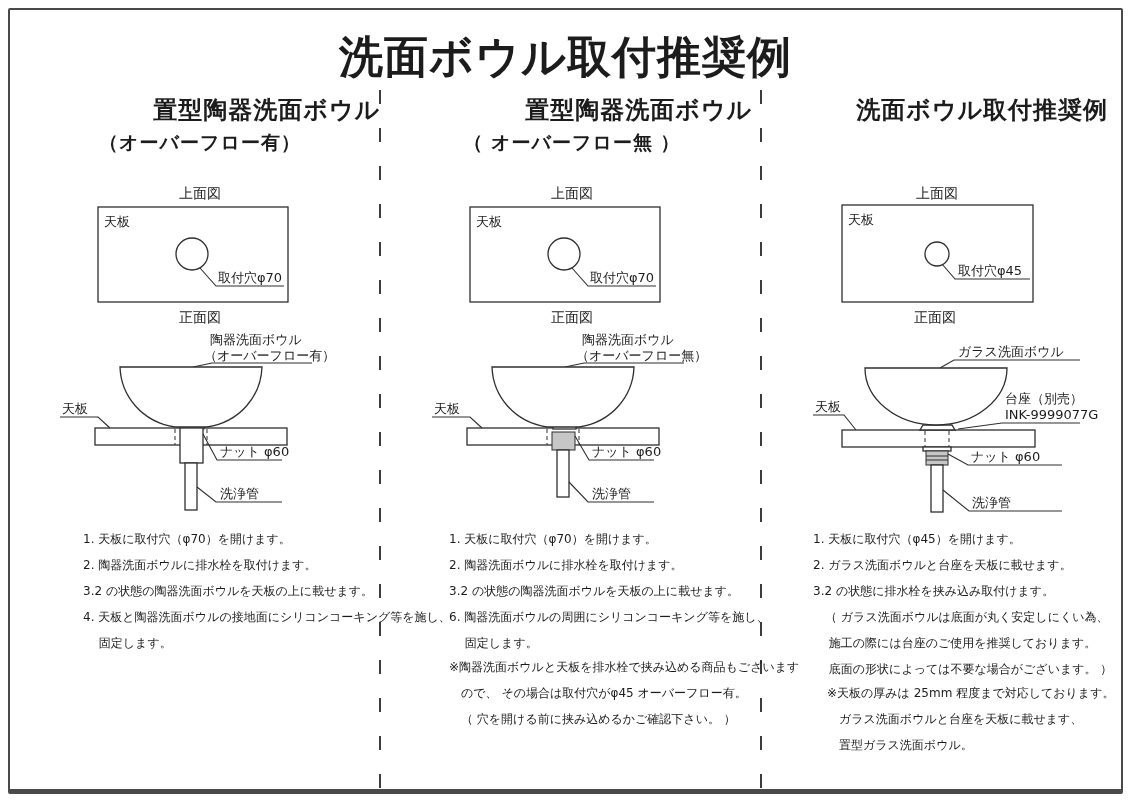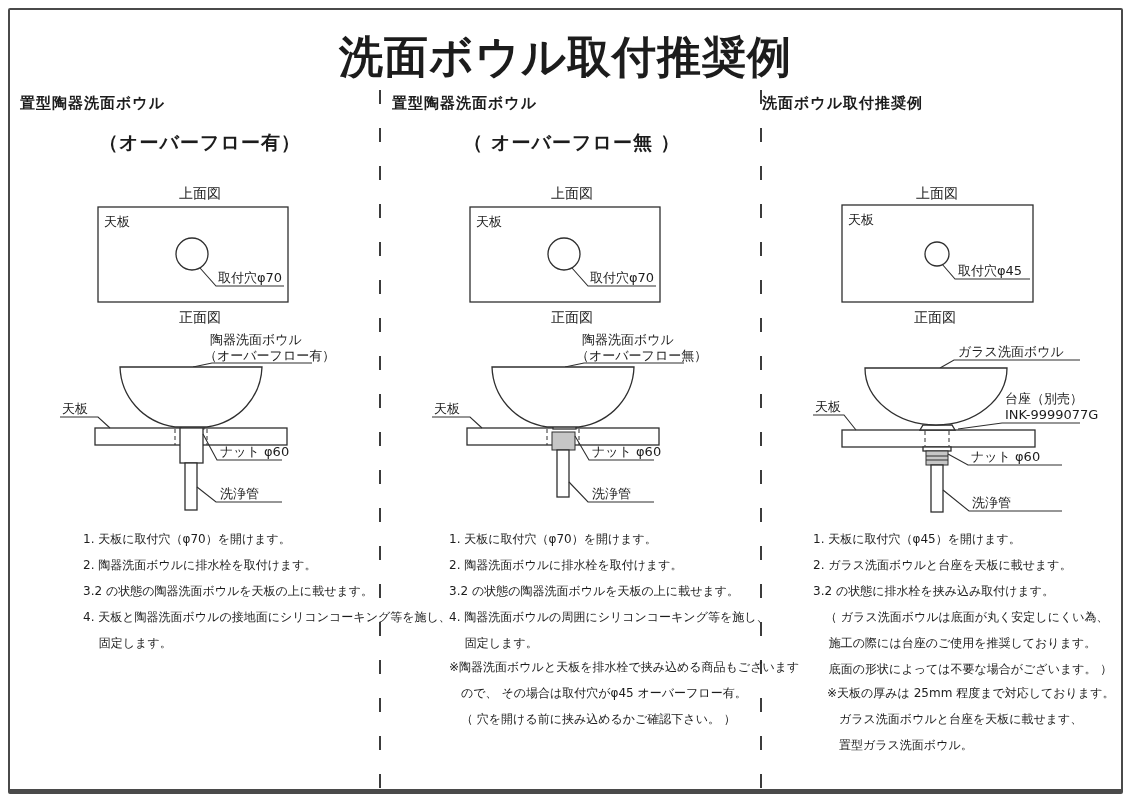--- a/index.html
+++ b/index.html
@@ -13,22 +13,22 @@
   }
   .title {
     position:absolute; top:28px; left:0; width:100%; text-align:center;
     font-size:44px; font-weight:bold; letter-spacing:1px;
   }
   .col { position:absolute; top:88px; height:700px; }
   .col-1 { left:20px;  width:360px; }
   .col-2 { left:392px; width:360px; }
   .col-3 { left:762px; width:346px; }
   .h1 {
-    position:absolute; top:6px; left:0; width:100%; text-align:left;
-    font-size:15px; font-weight:600; letter-spacing:1px;
+    position:absolute; top:6px; left:0; width:100%; text-align:right;
+    font-size:24px; font-weight:600; letter-spacing:1px;
   }
   .h2 {
     position:absolute; top:42px; left:0; width:100%; text-align:center;
     font-size:19px; font-weight:600; letter-spacing:1px;
   }
   .sep {
     position:absolute; top:90px; height:698px; width:2px;
     background:repeating-linear-gradient(to bottom,#3c3c3c 0 14px,transparent 14px 38px);
   }
   .sep-a { left:379px; }
@@ -119,21 +119,21 @@
     <rect class="gray" x="160" y="250" width="23" height="18"></rect>
     <rect class="shape" x="165" y="268" width="12" height="47"></rect>
     <path class="ln" d="M183,254 L197,278 L262,278"></path>
     <text x="200" y="274">ナット φ60</text>
     <path class="ln" d="M177,300 L196,320 L262,320"></path>
     <text x="200" y="316">洗浄管</text>
     <text x="42" y="231">天板</text>
     <path class="ln" d="M40,235 L78,235 L90,246"></path>
   </svg>
 
-  <div class="steps"><div>1. 天板に取付穴（φ70）を開けます。</div><div>2. 陶器洗面ボウルに排水栓を取付けます。</div><div>3.2 の状態の陶器洗面ボウルを天板の上に載せます。</div><div>4. 陶器洗面ボウルの周囲にシリコンコーキング等を施し、</div><div>　 固定します。</div></div>
+  <div class="steps"><div>1. 天板に取付穴（φ70）を開けます。</div><div>2. 陶器洗面ボウルに排水栓を取付けます。</div><div>3.2 の状態の陶器洗面ボウルを天板の上に載せます。</div><div>6. 陶器洗面ボウルの周囲にシリコンコーキング等を施し、</div><div>　 固定します。</div></div>
   <div class="notes"><div>※陶器洗面ボウルと天板を排水栓で挟み込める商品もございます</div><div>　ので、 その場合は取付穴がφ45 オーバーフロー有。</div><div>　（ 穴を開ける前に挟み込めるかご確認下さい。 ）</div></div>
 </div>
 
 <div class="col col-3">
   <div class="h1">洗面ボウル取付推奨例</div>
 
   <svg class="diagram" width="360" height="340" viewBox="0 0 360 340">
 
     <text class="vt" x="155" y="16">上面図</text>
     <rect class="shape" x="60" y="23" width="191" height="97"></rect>

